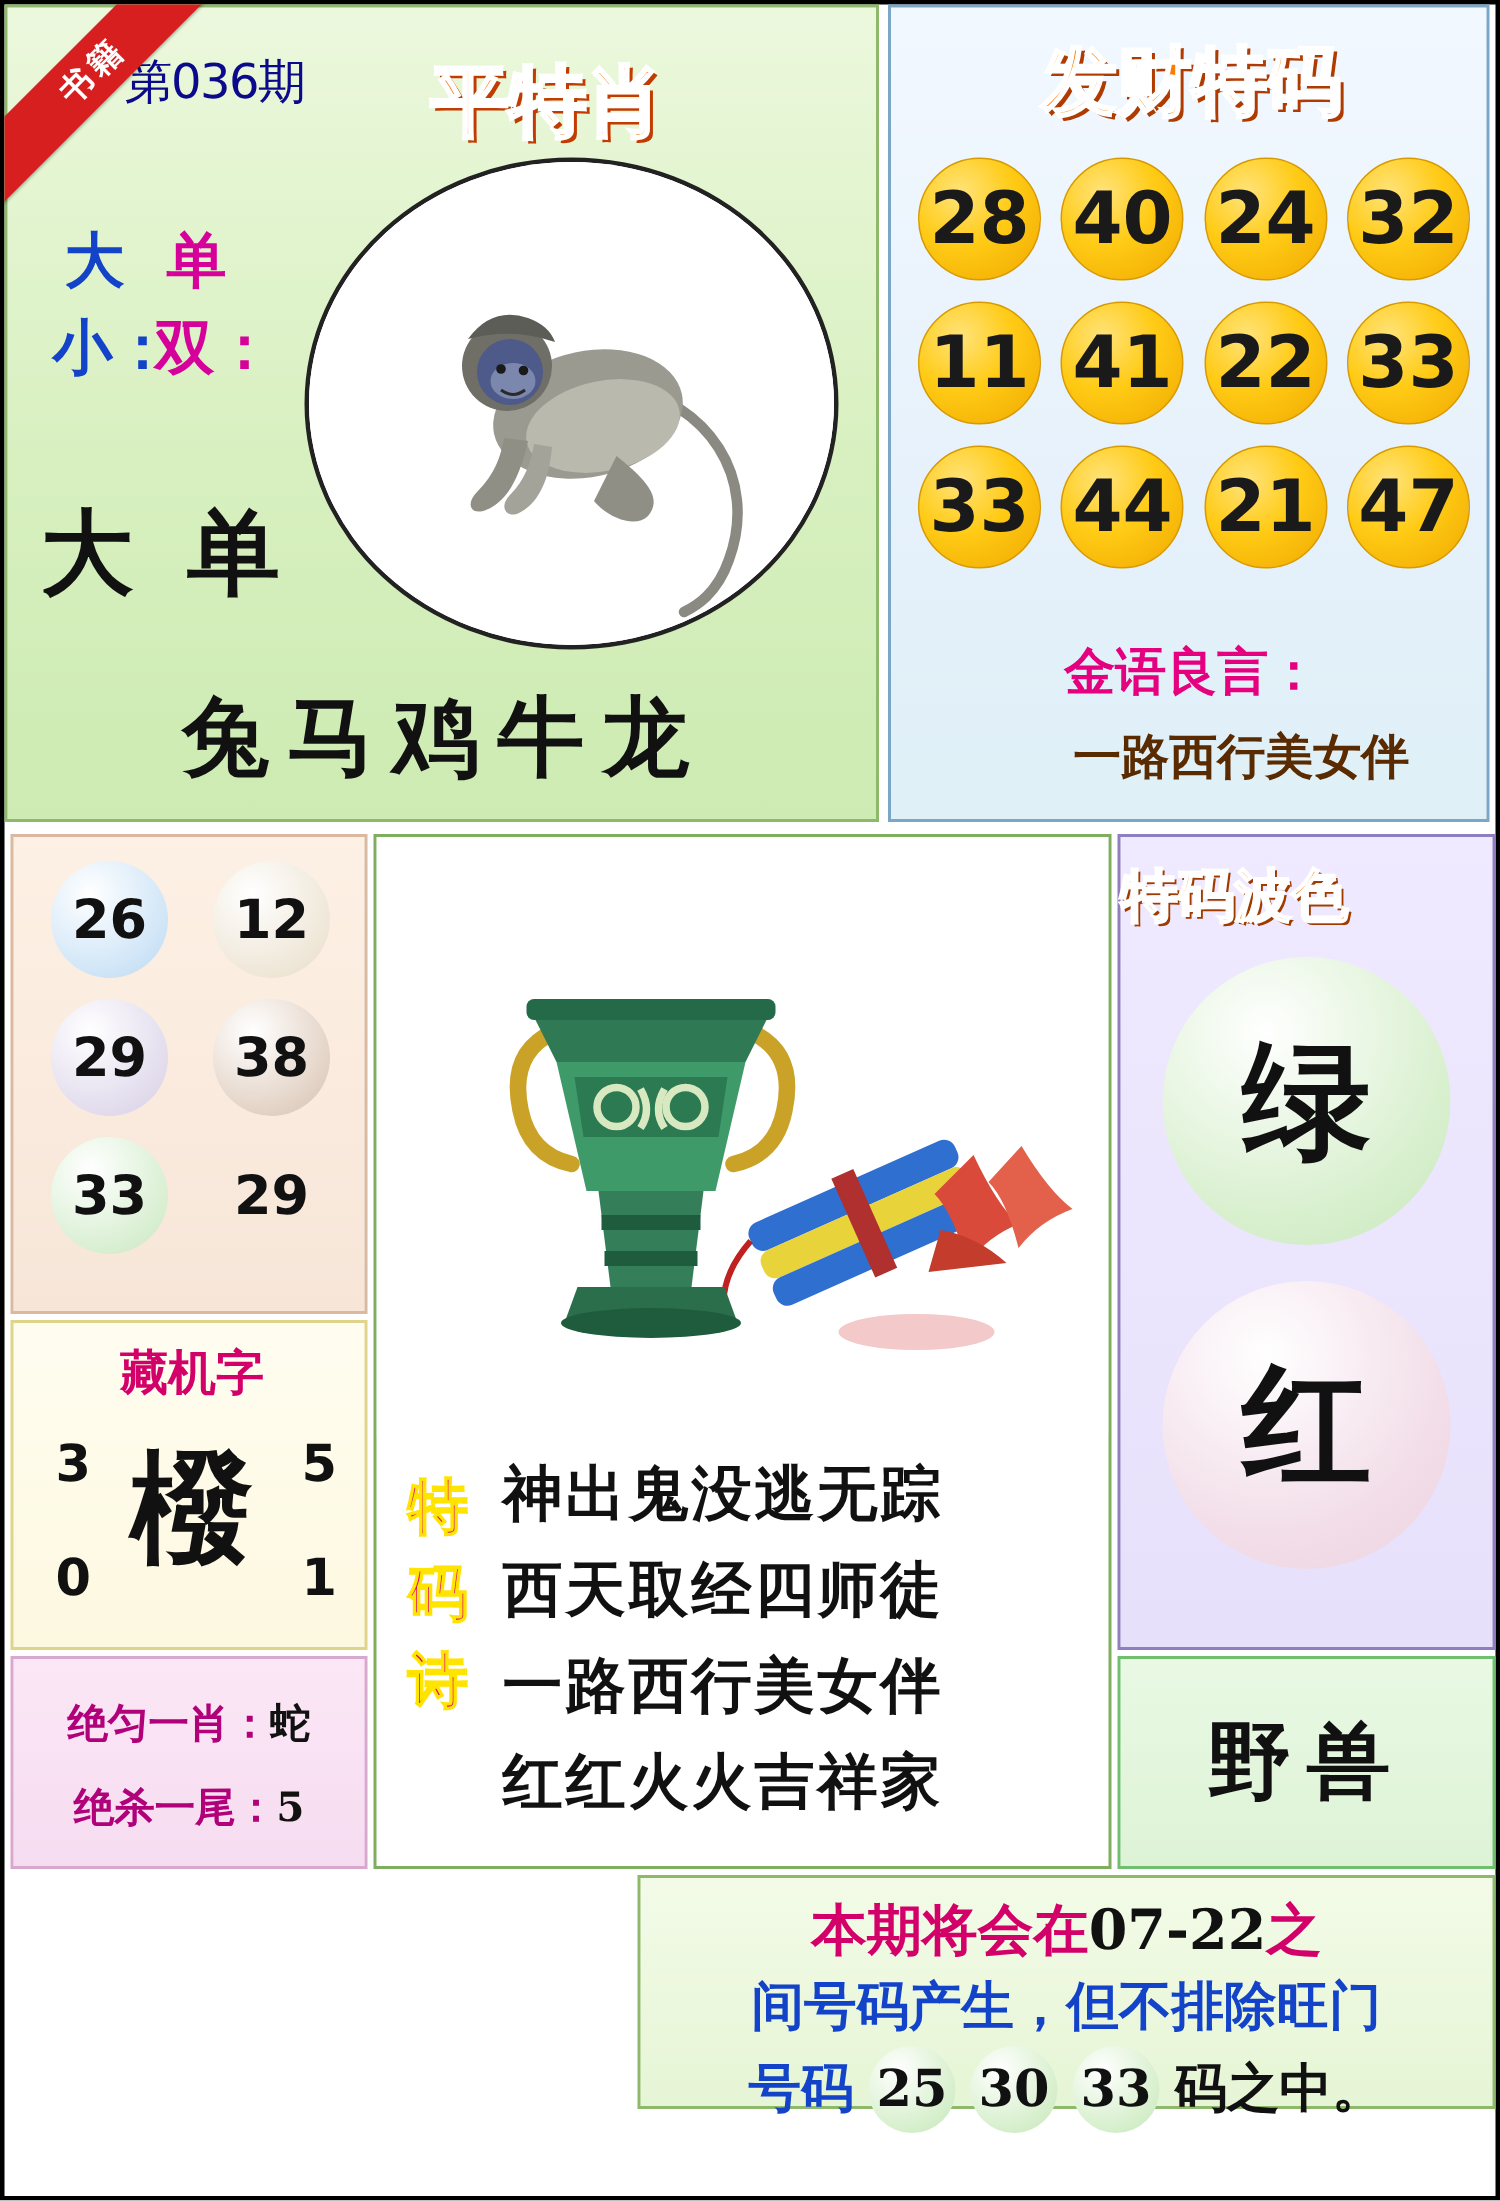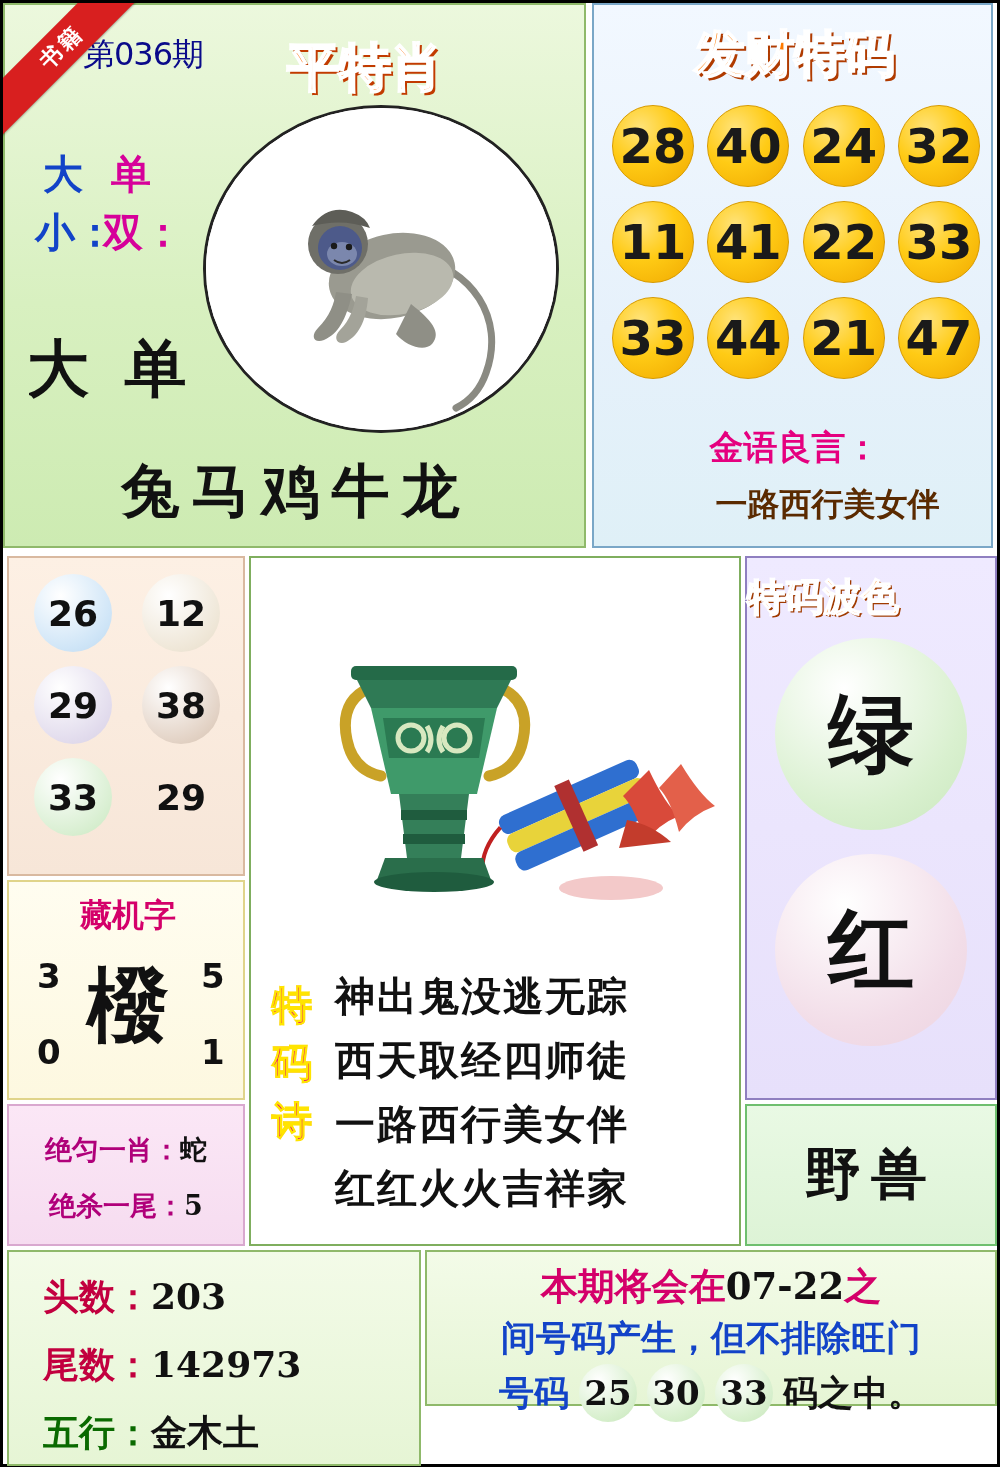--- a/index.html
+++ b/index.html
@@ -411,31 +411,20 @@
   </div>
 
   <div class="boce">
     <div class="boce-title">特码波色</div>
     <div class="wave wave-green">绿</div>
     <div class="wave wave-red">红</div>
   </div>
 
   <div class="yeshou">野兽</div>
 
-  <div class="bot-left">
-    <div class="bl-line">
-      <span class="lab">头数：</span><span>203</span>
-    </div>
-    <div class="bl-line">
-      <span class="lab">尾数：</span><span>142973</span>
-    </div>
-    <div class="bl-line">
-      <span class="lab2">五行：</span><span>金木土</span>
-    </div>
-  </div>
 
   <div class="bot-right">
     <div class="br-l1">
       <span>本期将会在</span><span class="rng">07-22</span><span>之</span>
     </div>
     <div class="br-l2">间号码产生，但不排除旺门</div>
     <div class="br-l3">
       <span>号码</span>
       <span class="br-ball">25</span>
       <span class="br-ball">30</span>

